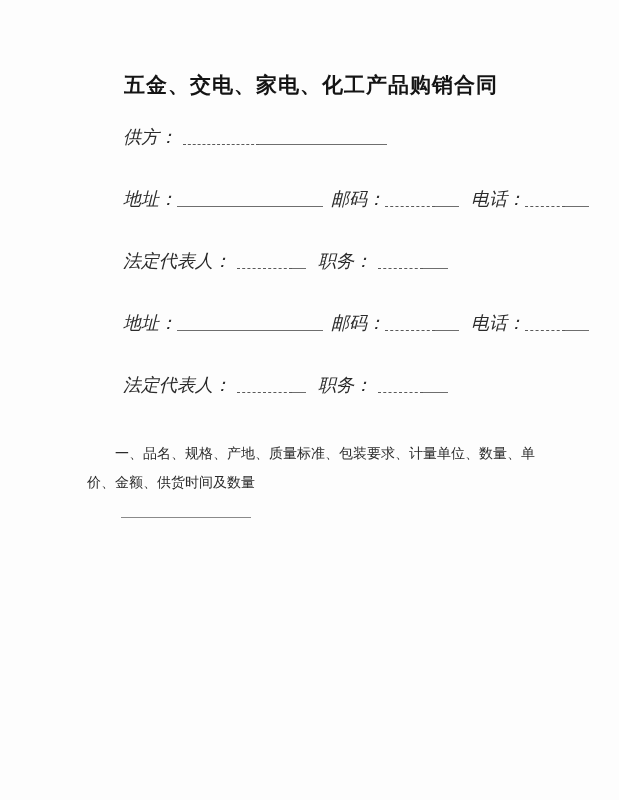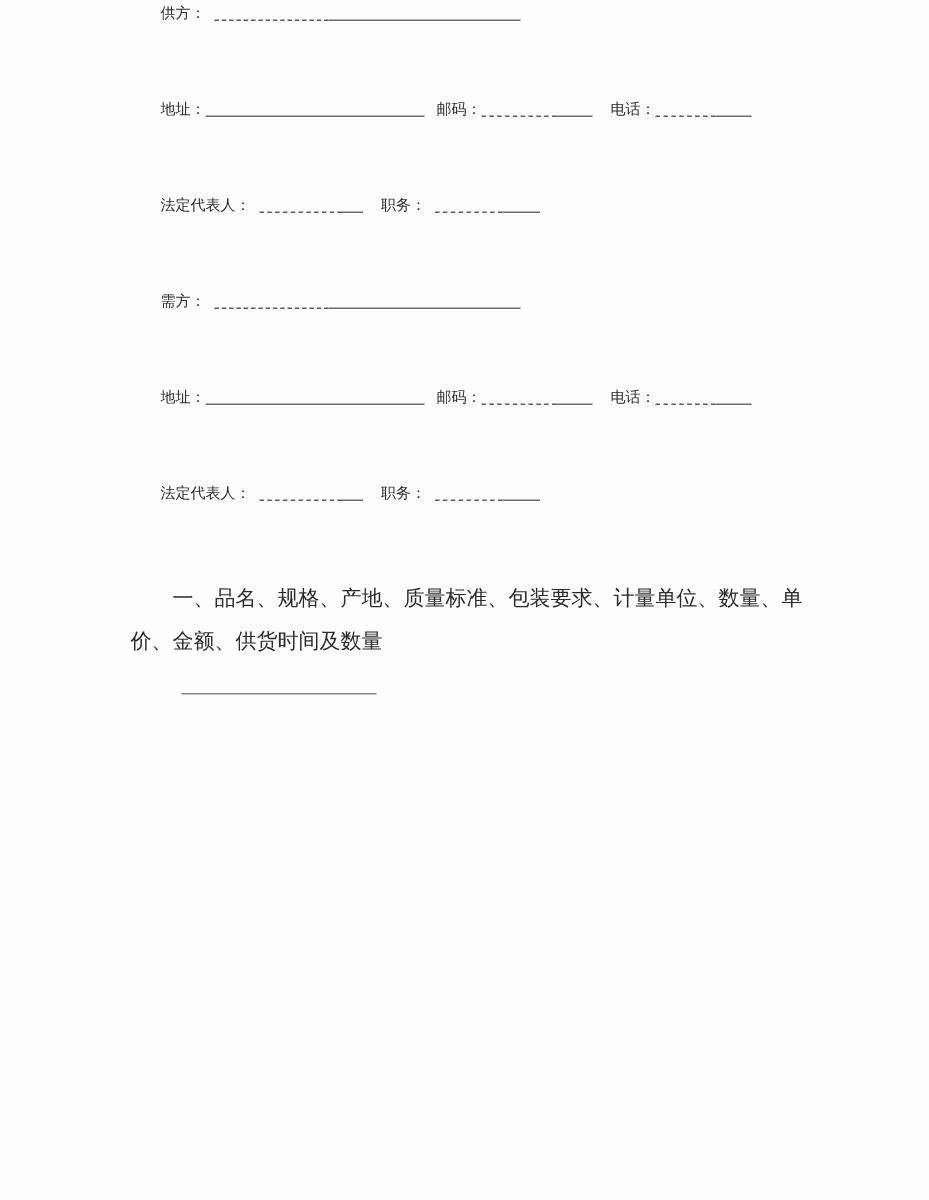--- a/index.html
+++ b/index.html
@@ -18,25 +18,26 @@
   .doc-title {
     font-size: 21px;
     font-weight: bold;
     color: #141414;
     text-align: center;
     letter-spacing: 1px;
     margin: 70px 0 30px 0;
     line-height: 29px;
   }
   .field-line {
-    font-size: 10px;
+    font-size: 18px;
     line-height: 16px;
     margin: 0 0 46px 0;
     text-indent: 2em;
     white-space: nowrap;
+    font-style: italic;
   }
   
   .bl {
     display: inline-block;
     height: 13px;
     vertical-align: -2px;
     text-indent: 0;
   }
   .bl-dash { border-bottom: 1px dashed #5a5a5a; }
   .bl-solid { border-bottom: 1px solid #6e6e6e; }
@@ -51,36 +52,34 @@
     text-align: justify;
   }
   .para + .para { }
   .preamble { margin-top: 0; }
 </style>
 </head>
 <body>
 
 <div class="page">
 
+  <h1 class="doc-title">五金、交电、家电、化工产品购销合同</h1>
 
   <p class="field-line">
     <span>供方：</span><span class="bl bl-dash gap6" style="width:76px"></span><span class="bl bl-solid" style="width:128px"></span>
   </p>
 
   <p class="field-line">
     <span>地址：</span><span class="bl bl-solid" style="width:146px"></span><span class="gap8">邮码：</span><span class="bl bl-dash" style="width:50px"></span><span class="bl bl-solid" style="width:24px"></span><span class="gap12">电话：</span><span class="bl bl-dash" style="width:40px"></span><span class="bl bl-solid" style="width:24px"></span>
   </p>
 
   <p class="field-line">
     <span>法定代表人：</span><span class="bl bl-dash gap6" style="width:55px"></span><span class="bl bl-solid" style="width:14px"></span><span class="gap12">职务：</span><span class="bl bl-dash gap6" style="width:45px"></span><span class="bl bl-solid" style="width:25px"></span>
   </p>
 
-  <p class="field-line">
-    <span>需方：</span><span class="bl bl-dash gap6" style="width:76px"></span><span class="bl bl-solid" style="width:128px"></span>
-  </p>
 
   <p class="field-line">
     <span>地址：</span><span class="bl bl-solid" style="width:146px"></span><span class="gap8">邮码：</span><span class="bl bl-dash" style="width:50px"></span><span class="bl bl-solid" style="width:24px"></span><span class="gap12">电话：</span><span class="bl bl-dash" style="width:40px"></span><span class="bl bl-solid" style="width:24px"></span>
   </p>
 
   <p class="field-line">
     <span>法定代表人：</span><span class="bl bl-dash gap6" style="width:55px"></span><span class="bl bl-solid" style="width:14px"></span><span class="gap12">职务：</span><span class="bl bl-dash gap6" style="width:45px"></span><span class="bl bl-solid" style="width:25px"></span>
   </p>
 
 

